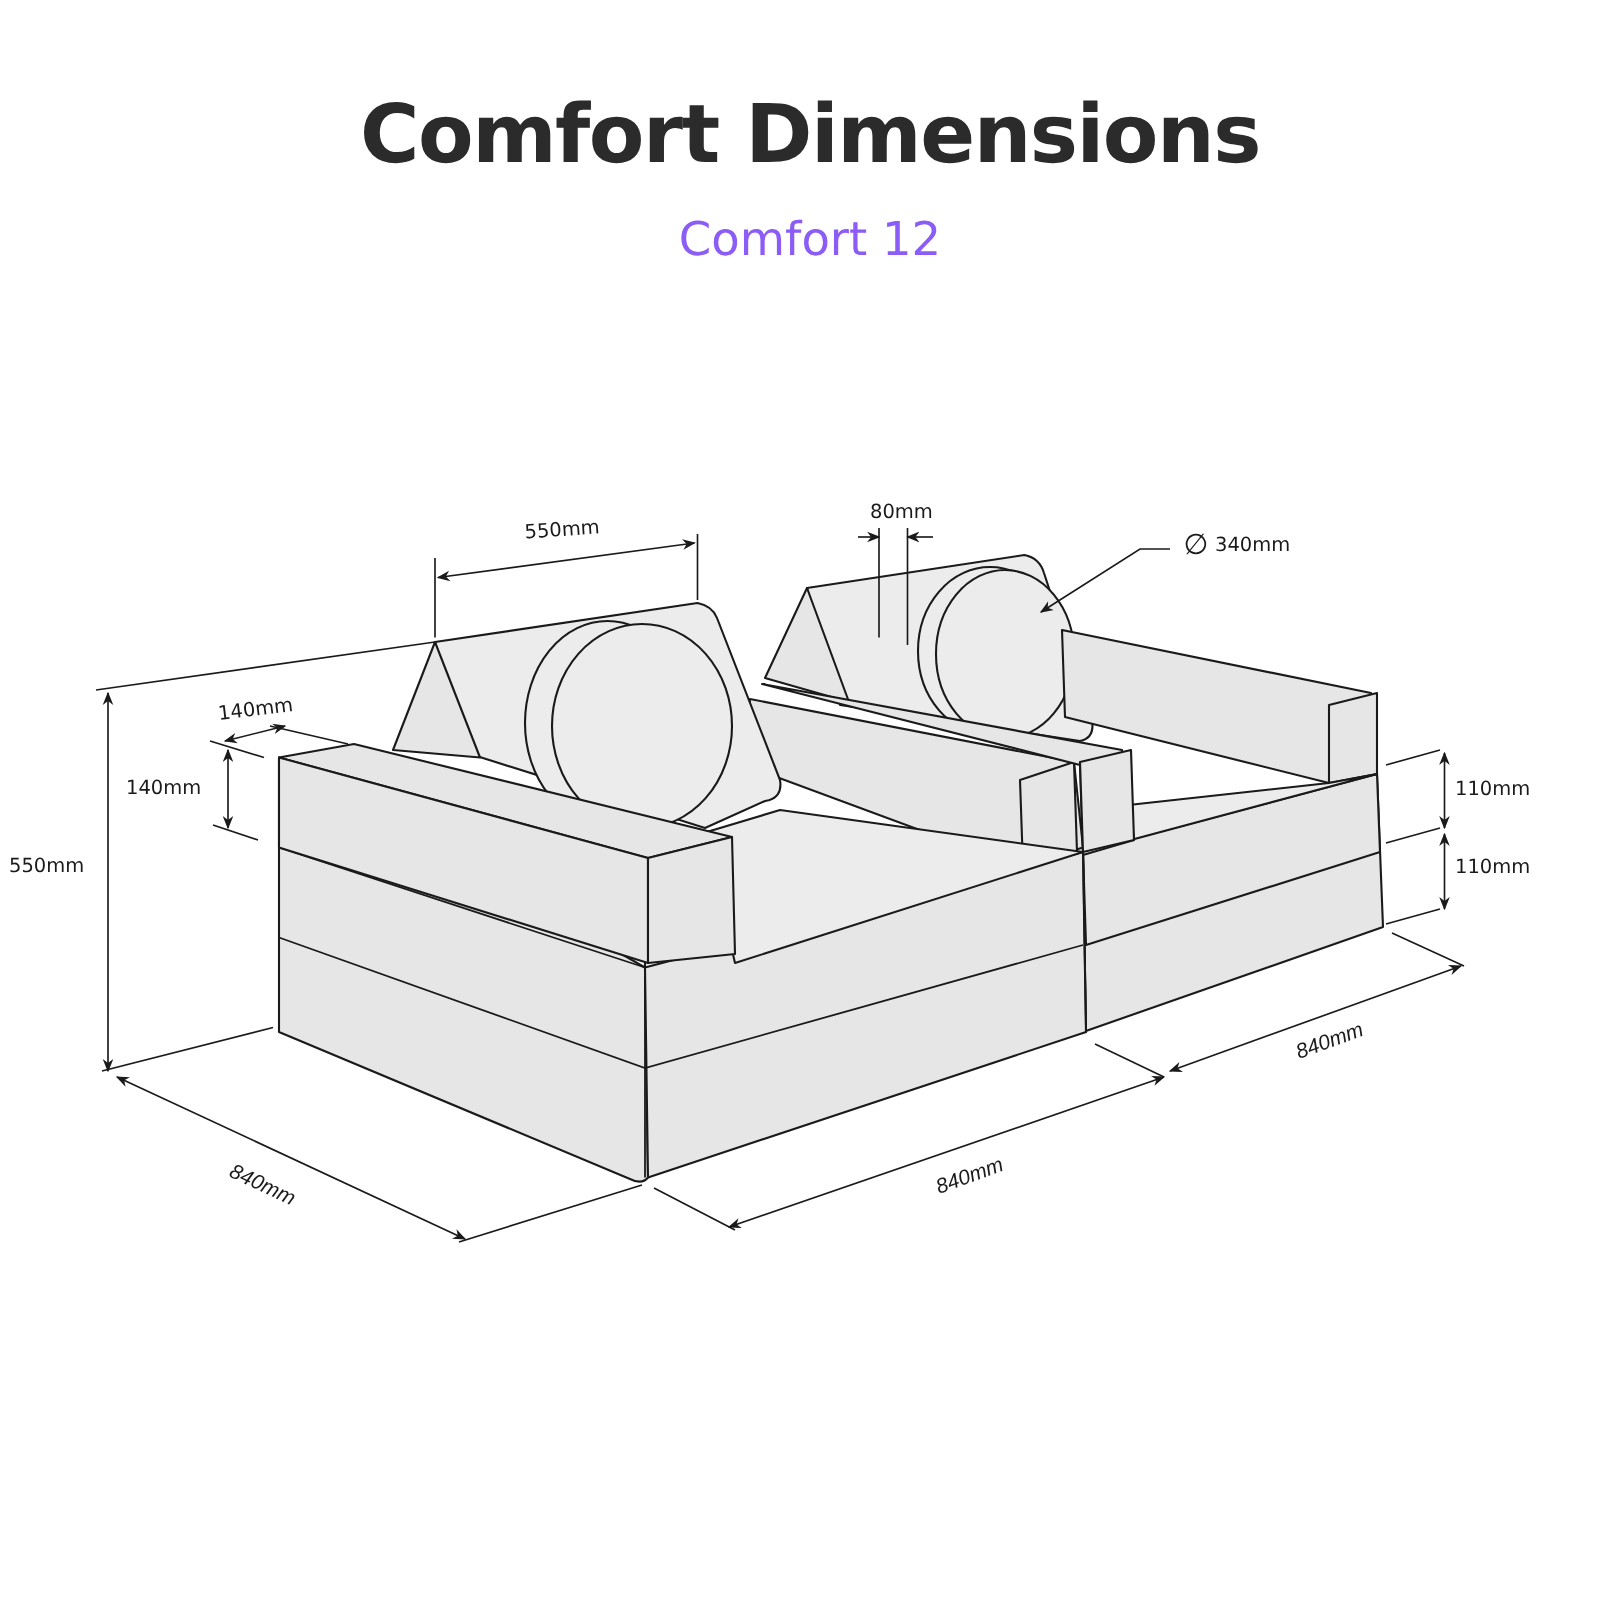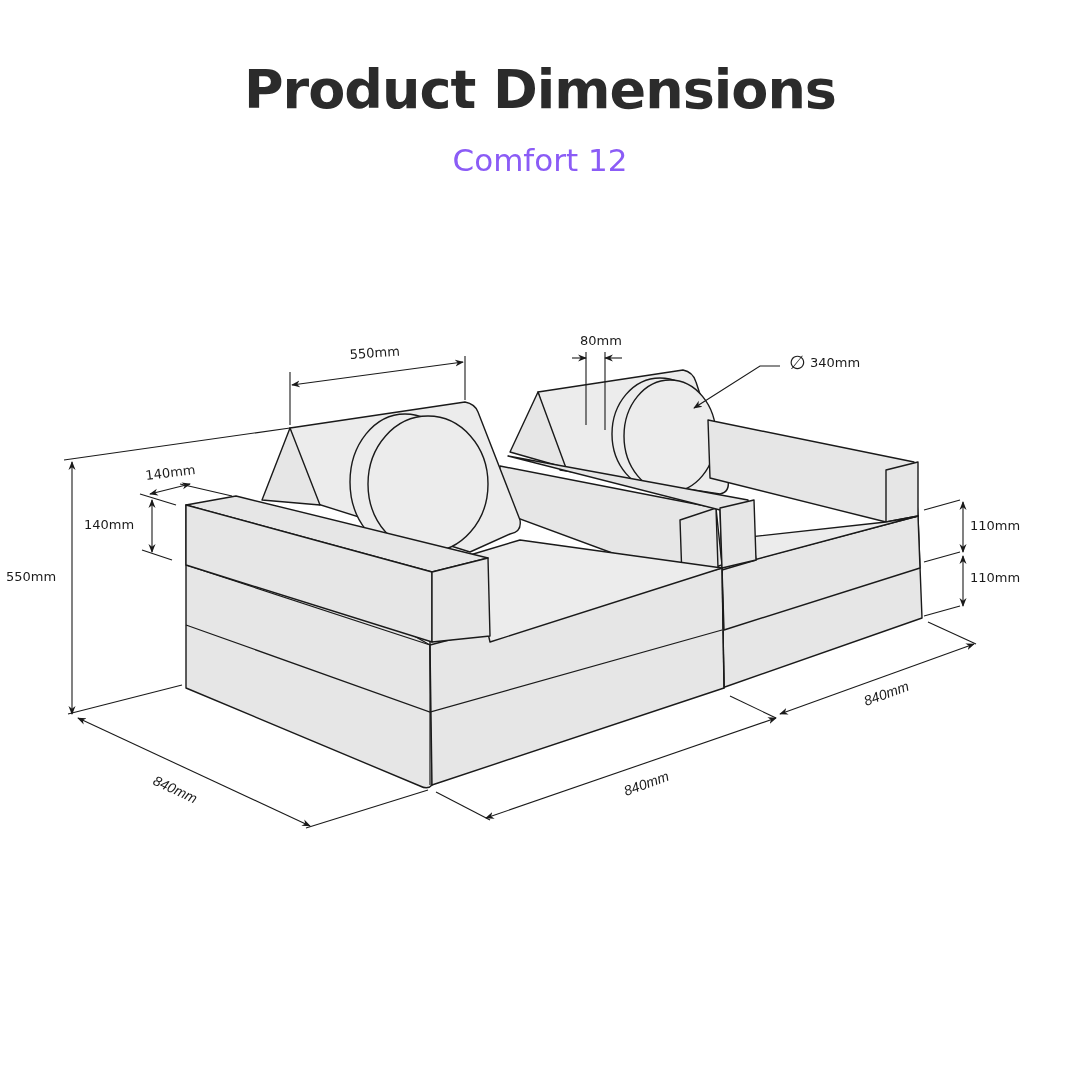--- a/index.html
+++ b/index.html
@@ -10,21 +10,21 @@
   .fill { fill:#e6e6e6; stroke:#1a1a1a; stroke-width:1.4; stroke-linejoin:round; }
   .fill2 { fill:#ececec; stroke:#1a1a1a; stroke-width:1.4; stroke-linejoin:round; }
   .ln { stroke:#1a1a1a; stroke-width:1.2; fill:none; }
   .dim { stroke:#1a1a1a; stroke-width:1.1; fill:none; }
   .lbl { font-family:"DejaVu Sans", sans-serif; font-size:13px; fill:#1a1a1a; }
   .lbl-it { font-family:"Liberation Sans", sans-serif; font-style:italic; font-size:14px; fill:#1a1a1a; }
 </style>
 </head>
 <body>
 
-<div class="title">Product Dimensions</div>
+<div class="title">Comfort Dimensions</div>
 <div class="subtitle">Comfort 12</div>
 
 <svg class="diagram" width="1080" height="1080" viewBox="0 0 1080 1080" xmlns="http://www.w3.org/2000/svg">
   <defs>
     <marker id="arr" viewBox="0 0 10 10" refX="9" refY="5" markerWidth="8" markerHeight="8" orient="auto-start-reverse">
       <path d="M0,1 L10,5 L0,9 L3,5 Z" fill="#1a1a1a"></path>
     </marker>
   </defs>
 
   <g>

